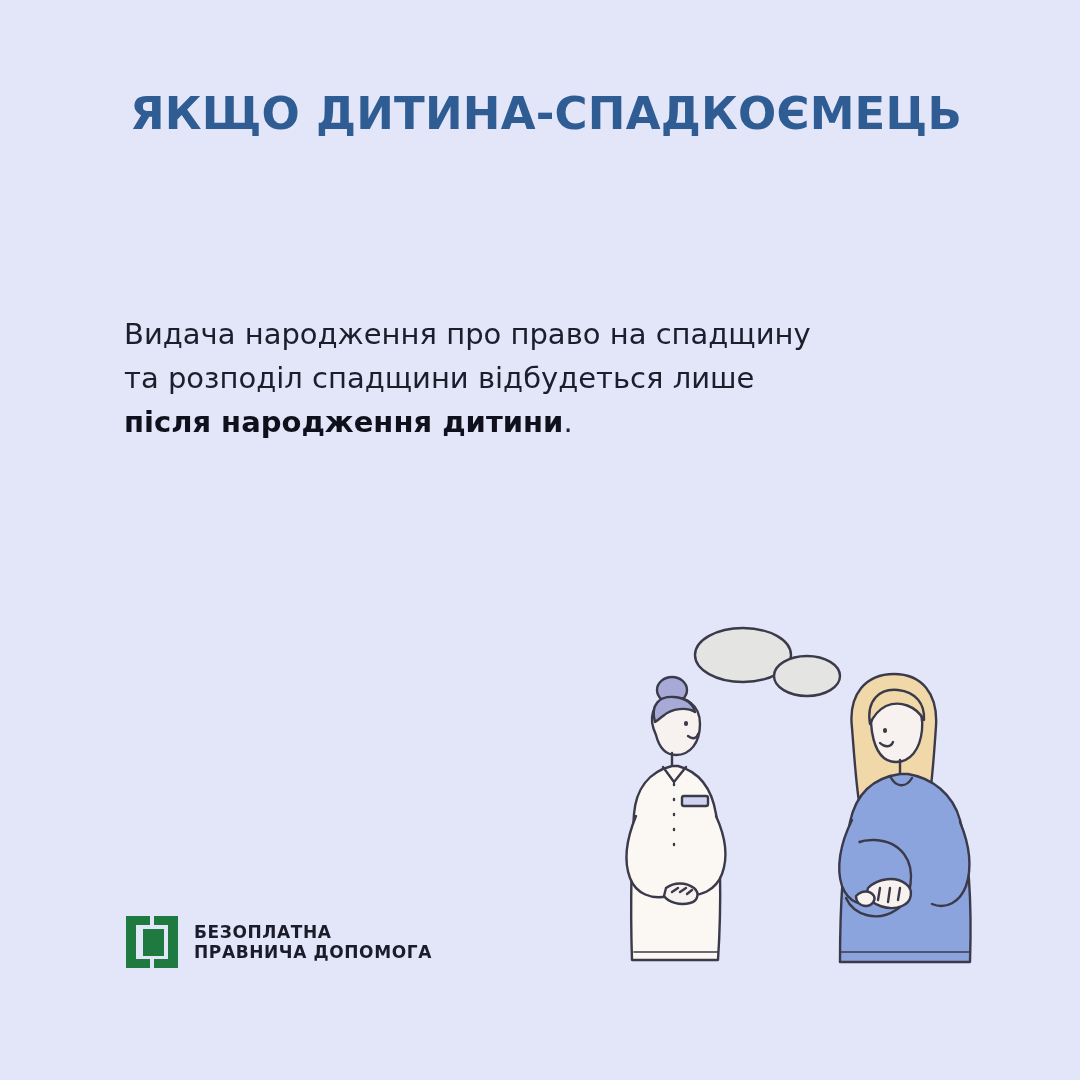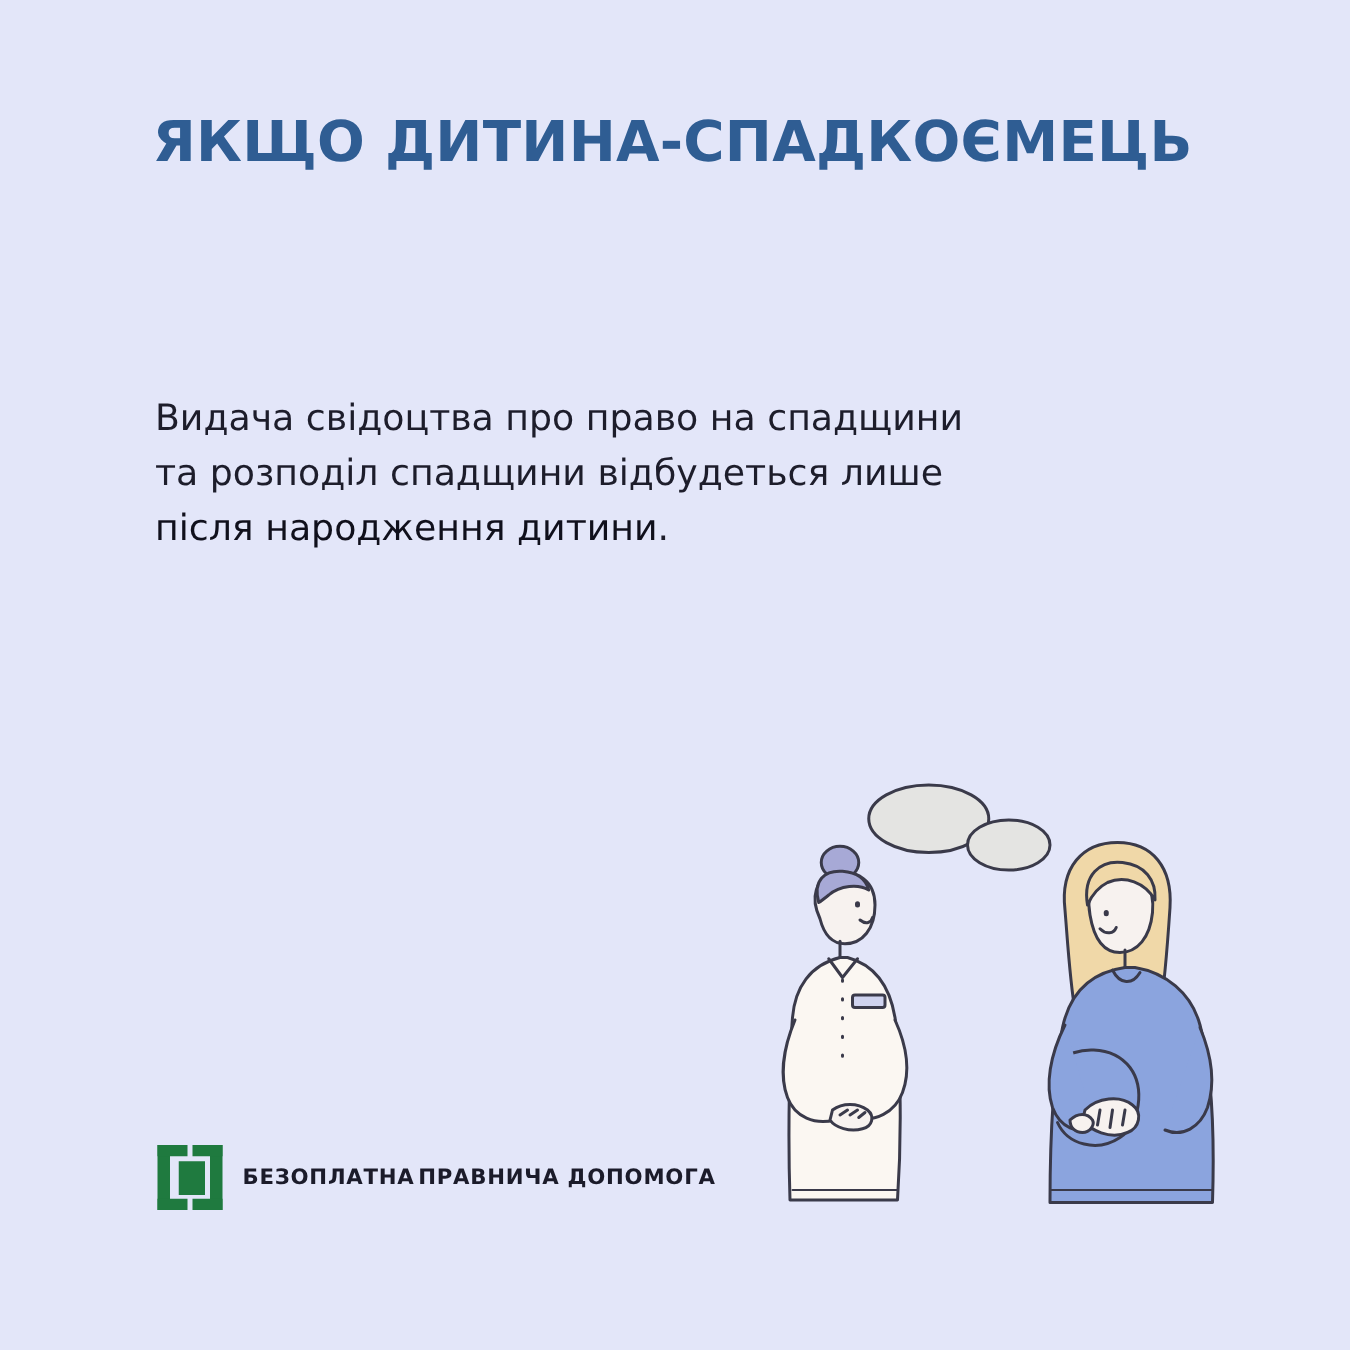--- a/index.html
+++ b/index.html
@@ -27,37 +27,38 @@
     font-size: 45px;
     line-height: 1.33;
     font-weight: 700;
     letter-spacing: 0.2px;
     color: #2f5d93;
     text-transform: uppercase;
   }
   .headline .line {
     display: block;
     white-space: pre;
+    text-align: right;
   }
   .body-text {
     position: absolute;
     left: 124px;
     top: 312px;
     width: 790px;
     font-size: 29px;
     line-height: 1.52;
     color: #1d1d2b;
     font-weight: 400;
   }
   .body-text .line {
     display: block;
     white-space: pre;
   }
   .body-text b {
-    font-weight: 400;
+    font-weight: 700;
     color: #10101c;
   }
   
   .logo {
     position: absolute;
     left: 126px;
     top: 916px;
     display: flex;
     align-items: center;
     gap: 16px;
@@ -81,21 +82,21 @@
   .logo-mark .sq {
     position: absolute;
     left: 17px;
     top: 13px;
     width: 21px;
     height: 27px;
     background: #1f7a3f;
   }
   .logo-text {
     display: flex;
-    flex-direction: row;
+    flex-direction: column;
     justify-content: center;
     gap: 3px;
   }
   .logo-text .l1, .logo-text .l2 {
     font-size: 17px;
     font-weight: 700;
     letter-spacing: 0.6px;
     color: #1b1b2a;
     text-transform: uppercase;
     line-height: 1;
@@ -111,21 +112,21 @@
 </head>
 <body>
 
 <div class="card">
 
   <div class="headline">
     <span class="line">ЯКЩО ДИТИНА-СПАДКОЄМЕЦЬ</span>
   </div>
 
   <div class="body-text">
-    <span class="line">Видача свідоцтва про право на спадщини</span>
+    <span class="line">Видача народження про право на спадщину</span>
     <span class="line">та розподіл спадщини відбудеться лише</span>
     <span class="line"><b>після народження дитини</b><span>.</span></span>
   </div>
 
   <div class="illustration">
     <svg width="470" height="400" viewBox="0 0 470 400" xmlns="http://www.w3.org/2000/svg">
       <g fill="none" stroke="#3a3a4a" stroke-width="2.4" stroke-linecap="round" stroke-linejoin="round">
 
         <ellipse cx="183" cy="55" rx="48" ry="27" fill="#e4e4e2" stroke="#3a3a4a"></ellipse>
         <ellipse cx="247" cy="76" rx="33" ry="20" fill="#e4e4e2" stroke="#3a3a4a"></ellipse>

